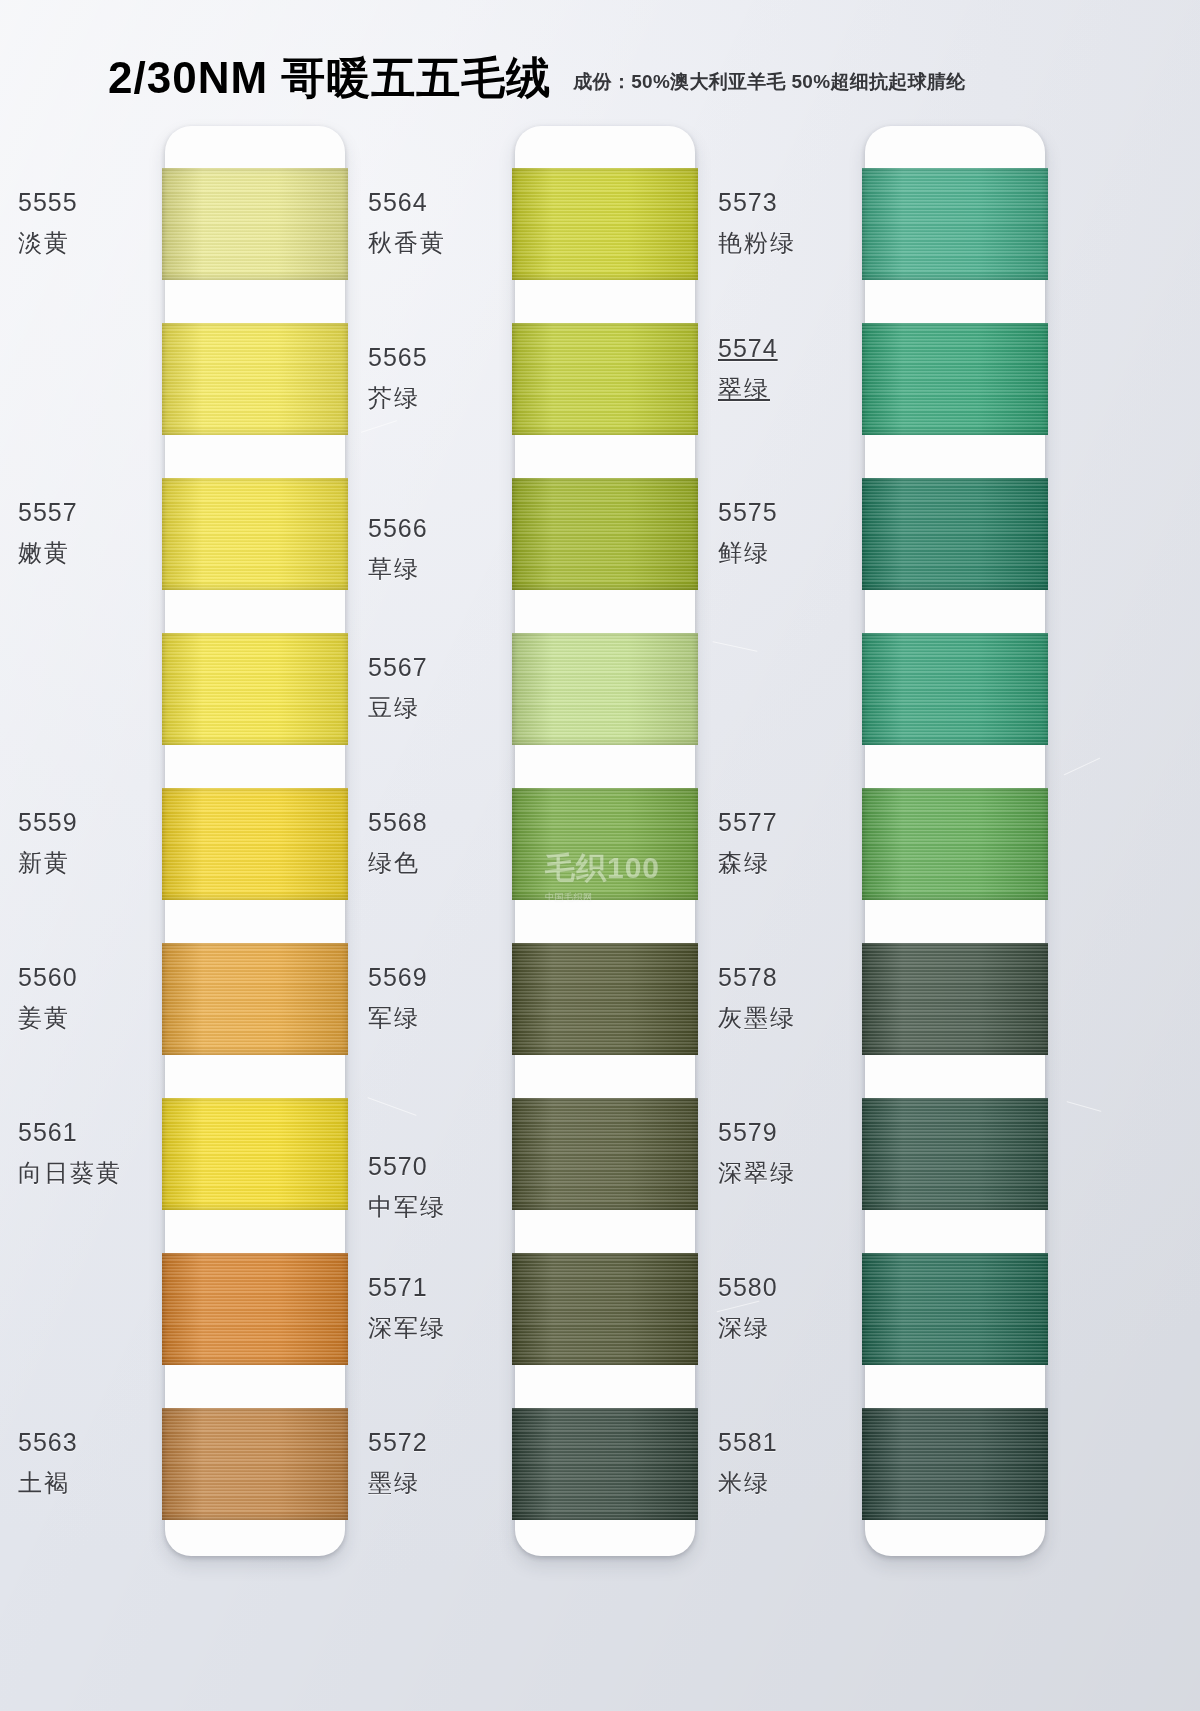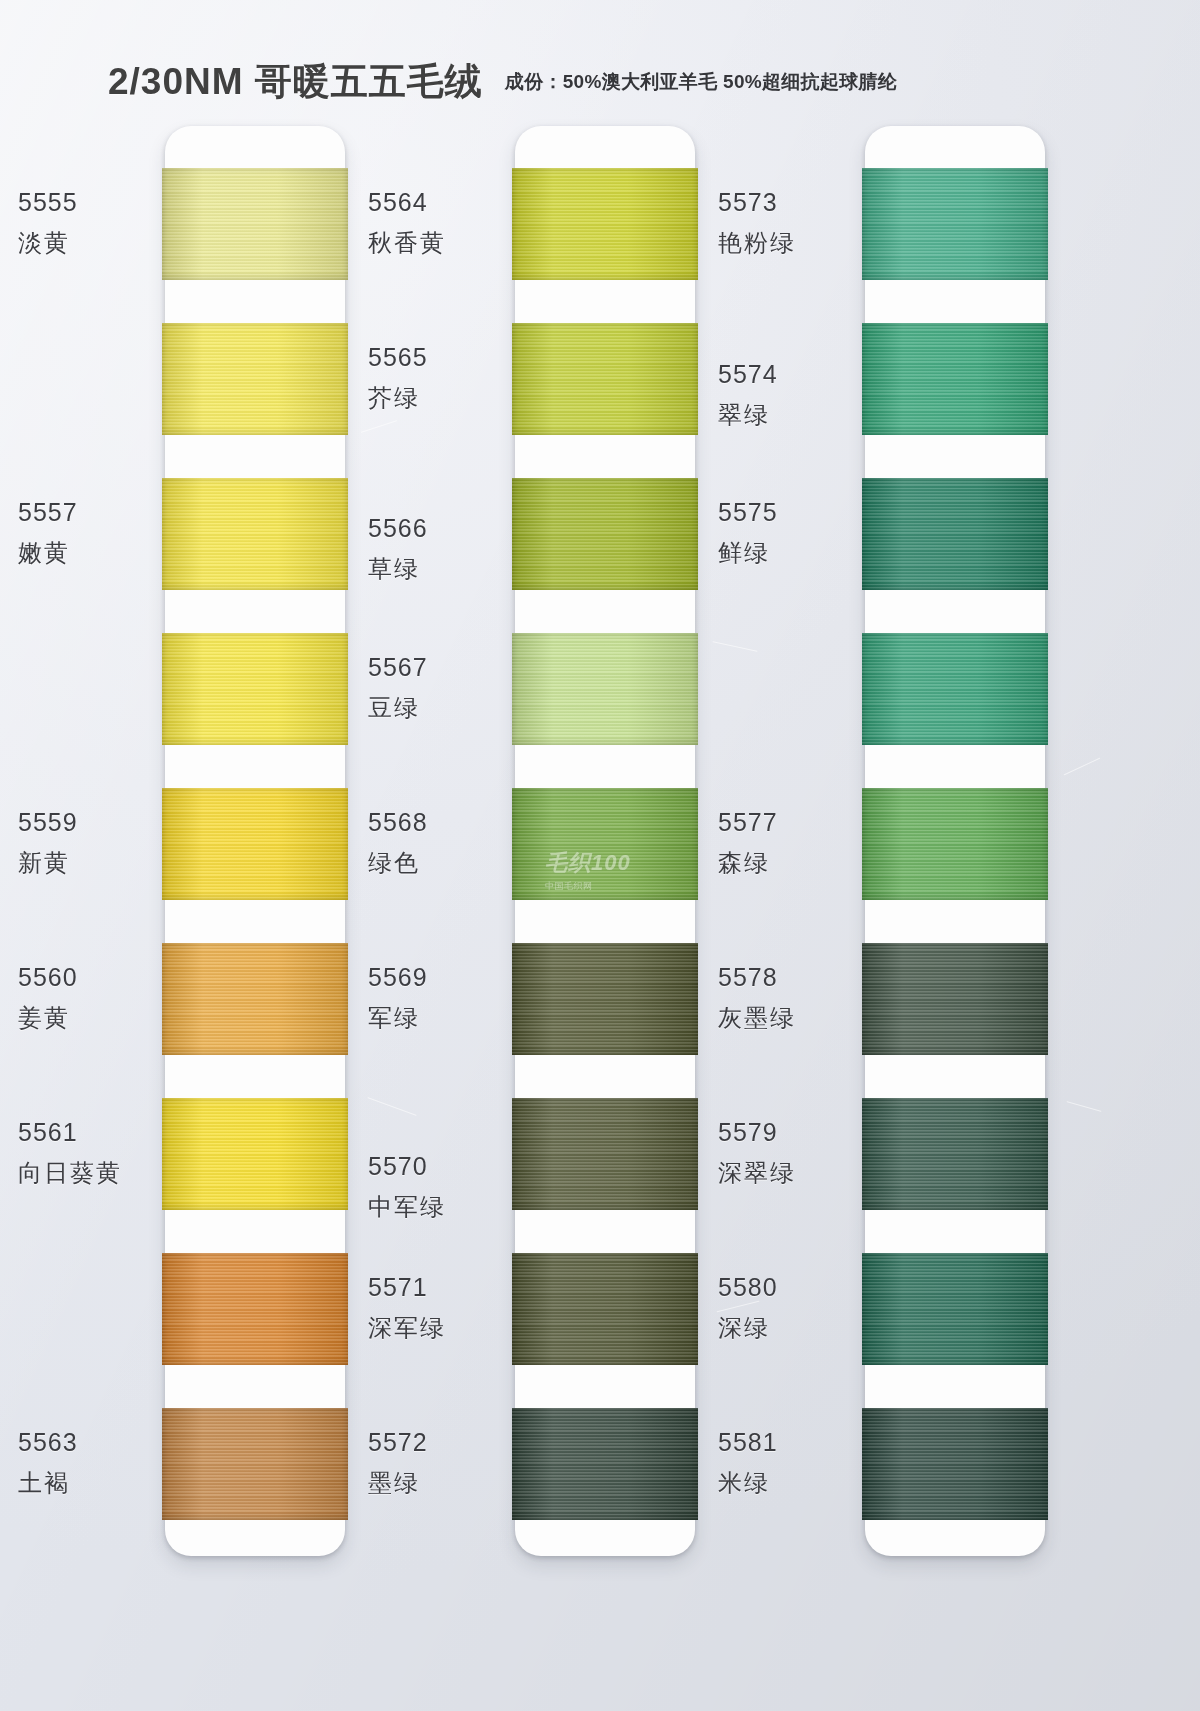--- a/index.html
+++ b/index.html
@@ -22,22 +22,22 @@
     pointer-events:none;
   }
 
   
   .header{
     position:absolute;left:0;top:28px;width:1200px;height:72px;
     display:flex;align-items:flex-end;
   }
   .title{
     margin-left:108px;
-    font-size:37px;font-weight:700;letter-spacing:1px;
-    color:#404040;
+    font-size:44px;font-weight:700;letter-spacing:1px;
+    color:#000000;
     line-height:1;
     white-space:nowrap;
     text-shadow:0 1px 0 rgba(255,255,255,.6);
   }
   .composition{
     margin-left:22px;margin-bottom:5px;
     font-size:19px;font-weight:700;color:#35363a;
     white-space:nowrap;
     letter-spacing:.3px;
   }
@@ -113,24 +113,23 @@
 
   
   .watermark{
     position:absolute;left:545px;top:722px;
     width:150px;height:44px;
     opacity:.42;
     pointer-events:none;
     user-select:none;
   }
   .wm-text{
-    font-size:22px;font-weight:700;color:#ffffff;
+    font-size:30px;font-weight:700;color:#ffffff;
     letter-spacing:1px;white-space:nowrap;
     text-shadow:0 0 2px rgba(120,130,140,.55);
-    font-style:italic;
   }
   .wm-sub{
     font-size:9px;color:#ffffff;letter-spacing:.5px;margin-top:2px;
     text-shadow:0 0 2px rgba(120,130,140,.5);
   }
 
   
   .fibre{position:absolute;background:rgba(255,255,255,.55);height:1px;border-radius:1px;pointer-events:none;}
 </style>
 </head>
@@ -242,21 +241,21 @@
         <div class="band" style="top: 662px; background: rgb(90, 168, 78);"></div>
         <div class="band" style="top: 817px; background: rgb(59, 78, 63);"></div>
         <div class="band" style="top: 972px; background: rgb(46, 82, 68);"></div>
         <div class="band" style="top: 1127px; background: rgb(31, 102, 80);"></div>
         <div class="band" style="top: 1282px; background: rgb(39, 67, 58);"></div>
       </div>
   <div class="label lab-left" style="top: 64px;">
         <span class="code">5573</span>
         <span class="name">艳粉绿</span>
       </div>
-      <div class="label lab-left" style="top: 236px;">
+      <div class="label lab-left" style="top: 210px; text-decoration: underline;">
         <span class="code">5574</span>
         <span class="name">翠绿</span>
       </div>
       <div class="label lab-left" style="top: 374px;">
         <span class="code">5575</span>
         <span class="name">鲜绿</span>
       </div>
       <div class="label lab-left" style="top: 684px;">
         <span class="code">5577</span>
         <span class="name">森绿</span>

